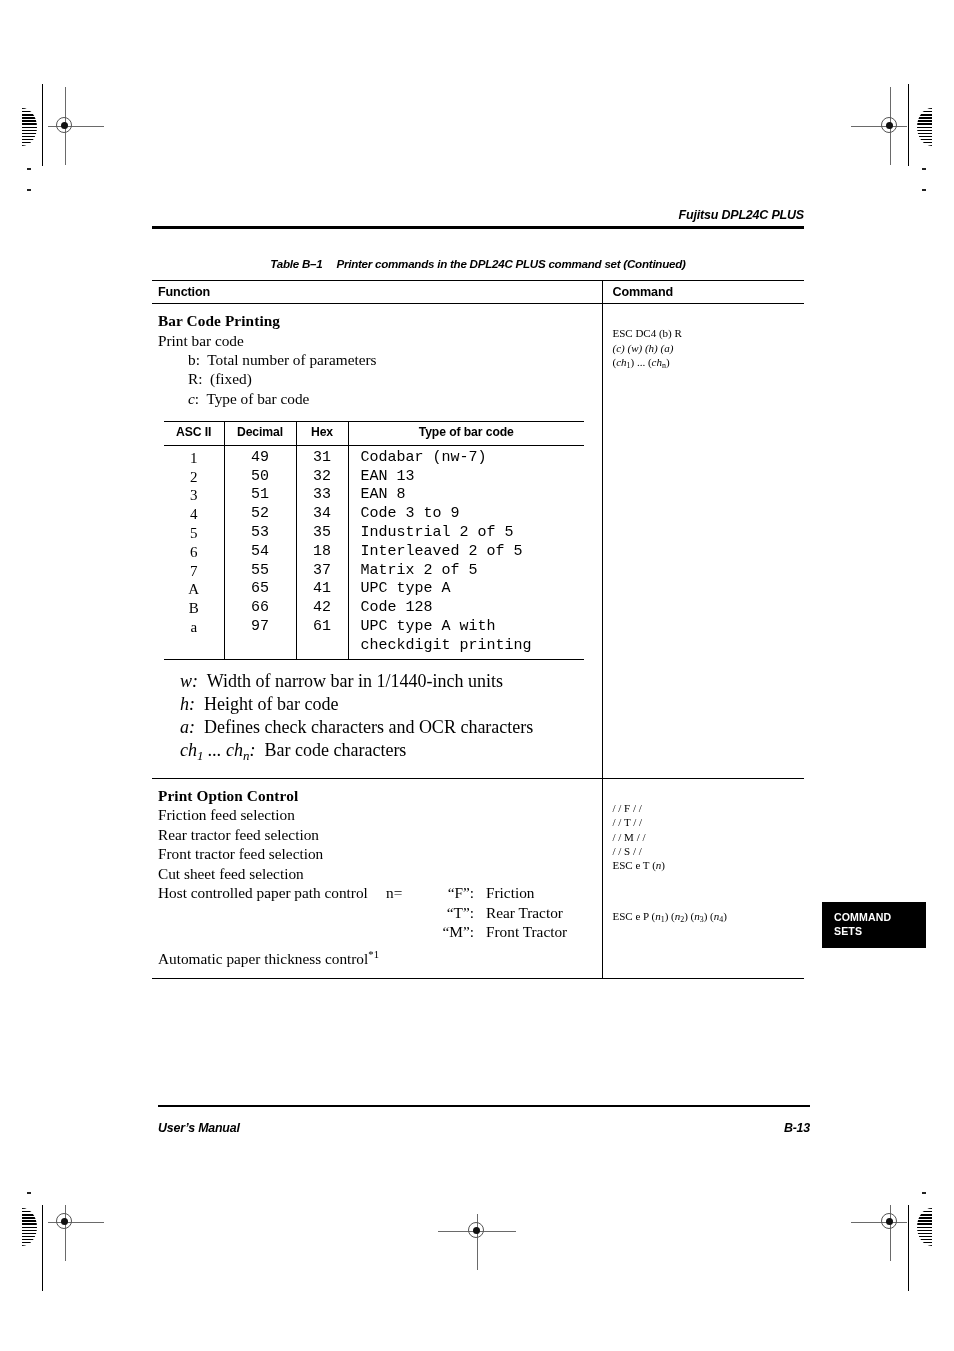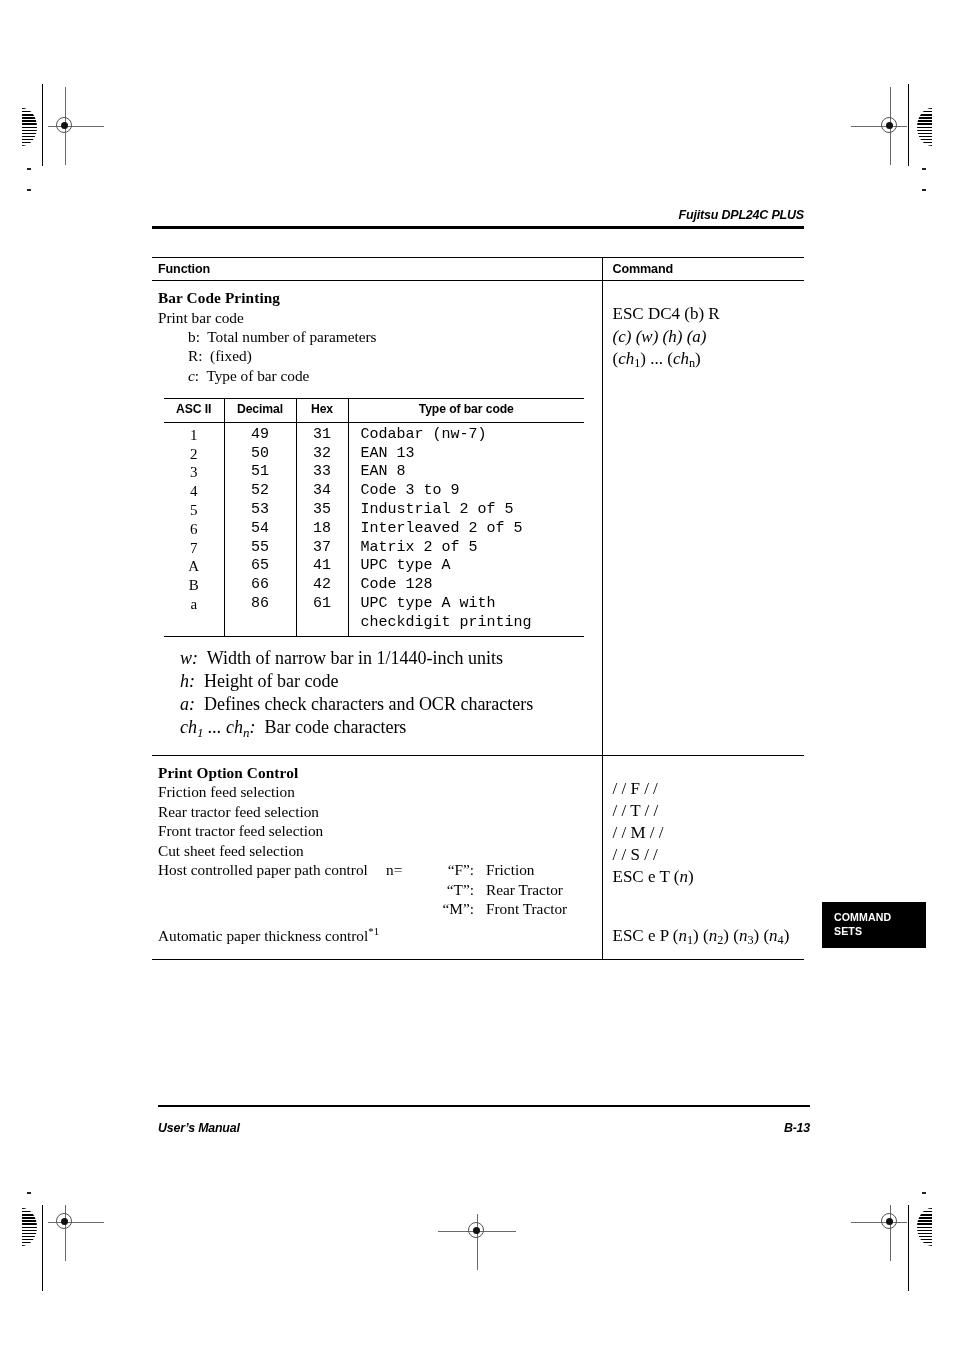--- a/index.html
+++ b/index.html
@@ -133,21 +133,21 @@
     font-size: 15.3px;
     letter-spacing: 0.1px;
   }
   .ln { white-space: pre; }
   .ind1 { padding-left: 30px; }
 
   i, .it { font-style: italic; }
   .sub { font-size: 0.72em; vertical-align: -0.28em; }
   .sup { font-size: 0.70em; vertical-align: 0.52em; }
 
-  .cmdline { white-space: pre; font-size: 17px; line-height: 1.30; }
+  .cmdline { white-space: pre; font-size: 11px; line-height: 1.30; }
   .spacer-line { height: 15.3px; }
 
   
   .bctable-wrap { margin: 13px 0 6px 6px; width: 420px; }
   .bctable {
     width: 100%;
     border-collapse: collapse;
     table-layout: fixed;
   }
   .bctable col.k1 { width: 60px; }
@@ -287,20 +287,23 @@
       <div class="ring"></div>
       <div class="dot"></div>
   </div>
 </div>
 
 <div class="page" style="top:208px;">
 
   <div class="running-head">Fujitsu DPL24C PLUS</div>
   <div class="head-rule"></div>
 
+  <div class="table-caption">
+    <span class="cap-num">Table B–1</span><span>Printer commands in the DPL24C PLUS command set (Continued)</span>
+  </div>
 
   <table class="maintable">
     <colgroup>
         <col class="c-fn">
         <col class="c-cmd">
       </colgroup>
     <thead>
       <tr>
         <th>Function</th>
         <th class="cmdcol">Command</th>
@@ -388,21 +391,21 @@
                   <td class="desc">UPC type A</td>
                 </tr>
                 <tr>
                   <td>B</td>
                   <td>66</td>
                   <td>42</td>
                   <td class="desc">Code 128</td>
                 </tr>
                 <tr>
                   <td>a</td>
-                  <td>86</td>
+                  <td>97</td>
                   <td>61</td>
                   <td class="desc">UPC type A with checkdigit printing</td>
                 </tr>
               </tbody>
             </table>
           </div>
 
           <div class="params">
             <div class="ln"><i>w:</i>  Width of narrow bar in 1/1440-inch units</div>
             <div class="ln"><i>h:</i>  Height of bar code</div>

